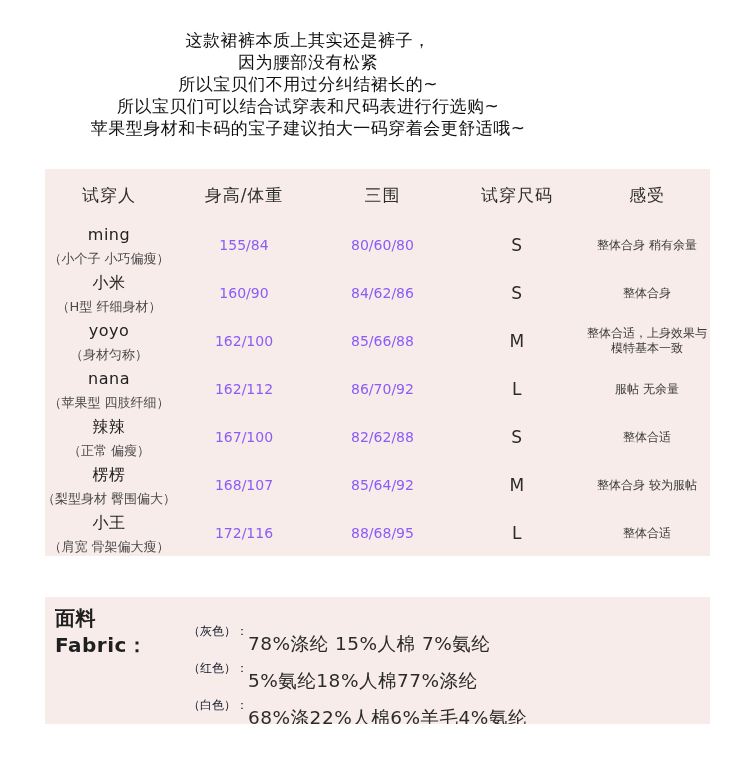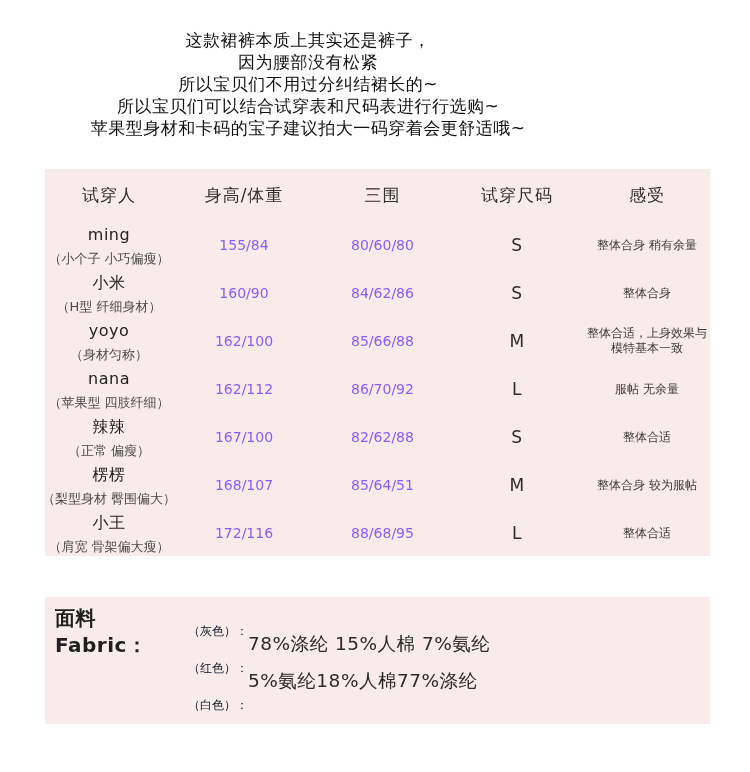--- a/index.html
+++ b/index.html
@@ -145,21 +145,21 @@
           <span class="feel-text">整体合适</span>
         </div>
     </div>
 
     <div class="grid-row body-row">
       <div class="cell tester-cell">
         <span class="tester-name">楞楞</span>
         <span class="tester-desc">（梨型身材 臀围偏大）</span>
       </div>
       <div class="cell num-cell">168/107</div>
-      <div class="cell num-cell">85/64/51</div>
+      <div class="cell num-cell">85/64/92</div>
       <div class="cell size-cell">M</div>
       <div class="cell feel-cell">
           <span class="feel-text">整体合身 较为服帖</span>
         </div>
     </div>
 
     <div class="grid-row body-row">
       <div class="cell tester-cell">
         <span class="tester-name">小王</span>
         <span class="tester-desc">（肩宽 骨架偏大瘦）</span>
@@ -181,16 +181,17 @@
       <span class="fabric-comp">78%涤纶 15%人棉 7%氨纶</span>
     </div>
     <div class="fabric-row">
       <span class="fabric-label-slot"></span>
       <span class="fabric-color">（红色）：</span>
       <span class="fabric-comp">5%氨纶18%人棉77%涤纶</span>
     </div>
     <div class="fabric-row">
       <span class="fabric-label-slot"></span>
       <span class="fabric-color">（白色）：</span>
+      <span class="fabric-comp">68%涤22%人棉6%羊毛4%氨纶</span>
     </div>
   </div>
 
 </div>
 
 </body></html>

